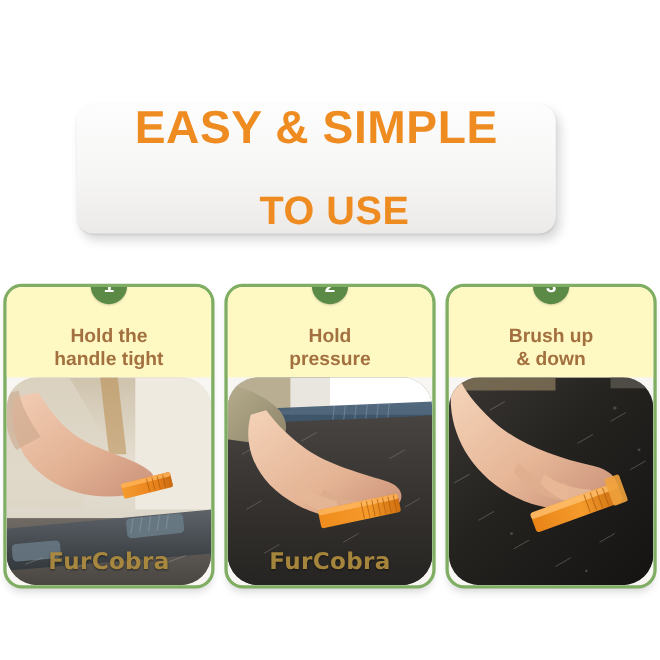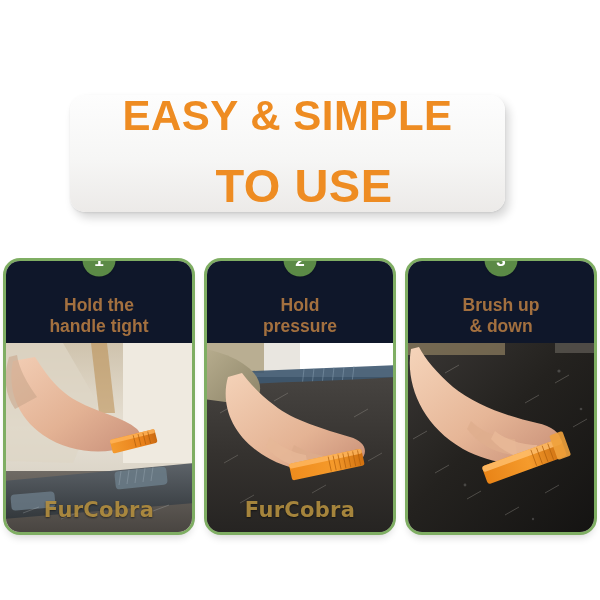--- a/index.html
+++ b/index.html
@@ -34,21 +34,21 @@
     color: #ee8c22;
     font-size: 42px;
     font-weight: bold;
     letter-spacing: 0.5px;
     line-height: 1.02;
     text-align: center;
     white-space: nowrap;
   }
   .banner-line2 {
     color: #ee8c22;
-    font-size: 47px;
+    font-size: 36px;
     font-weight: bold;
     letter-spacing: 0.5px;
     line-height: 1.1;
     margin-top: 2px;
     text-align: center;
     white-space: nowrap;
     margin-left: 33px;
   }
 
   
@@ -66,21 +66,21 @@
     height: 277px;
     border: 3px solid #7fae63;
     border-radius: 17px;
     background: #f7f6f2;
     box-sizing: border-box;
     overflow: hidden;
     box-shadow: 0 6px 9px -4px rgba(0,0,0,0.18);
   }
   .card-caption {
     height: 82px;
-    background: #0f172a;
+    background: #fef9c3;
     display: flex;
     align-items: flex-end;
     justify-content: center;
     padding-bottom: 6px;
     box-sizing: border-box;
   }
   .card-caption-text {
     color: #a3703f;
     font-size: 17.5px;
     font-weight: bold;
@@ -107,20 +107,21 @@
     justify-content: center;
     z-index: 4;
     box-shadow: 0 1px 2px rgba(0,0,0,0.18);
   }
 
   
   .photo {
     position: relative;
     height: 189px;
     overflow: hidden;
+    border-radius: 28px;
   }
   .photo svg { display: block; width: 100%; height: 100%; }
 
   .watermark {
     position: absolute;
     left: 0;
     right: 0;
     bottom: 10px;
     text-align: center;
     color: #b08c3e;

